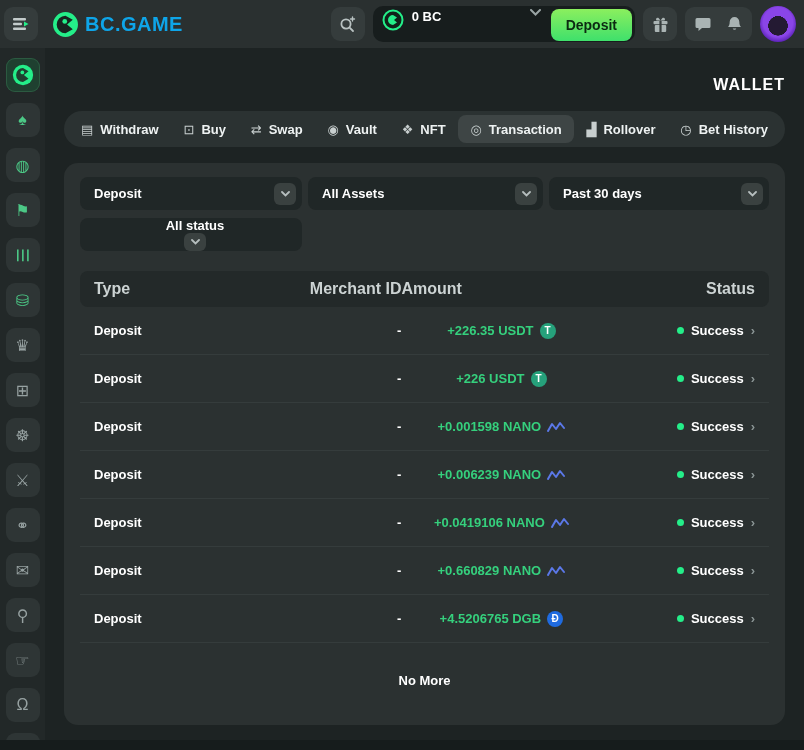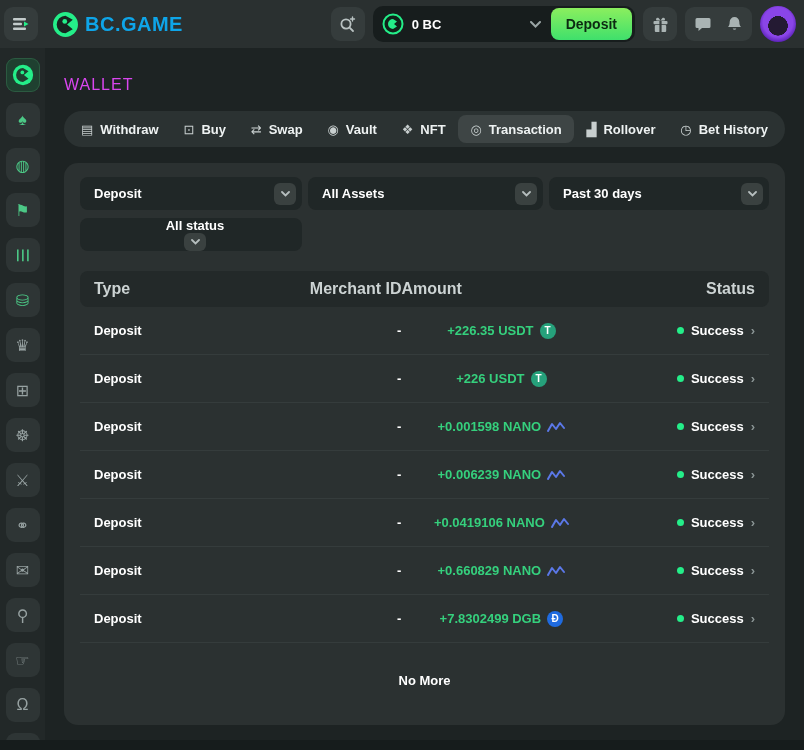--- a/index.html
+++ b/index.html
@@ -9,21 +9,21 @@
   
   .header { height:48px; background:#2a3030; display:flex; align-items:center;
     padding:0 8px 0 4px; gap:8px; position:relative; }
   .icon-btn { width:34px; height:34px; background:#353c3c; border-radius:9px;
     display:flex; align-items:center; justify-content:center; color:#aab4b4; flex:0 0 auto; cursor:pointer; }
   .logo-wrap { display:flex; align-items:center; gap:6px; margin-left:6px; }
   .logo-svg { width:27px; height:27px; }
   .logo-text { color:#0ea5e9; font-weight:bold; font-size:20px; letter-spacing:.5px; }
   .spacer { flex:1; }
   .balance-pill { height:36px; background:#171d1d; border-radius:10px; display:flex;
-    align-items:center; gap:8px; padding:3px 3px 3px 9px; }
+    align-items:flex-start; gap:8px; padding:3px 3px 3px 9px; }
   .balance-coin { width:22px; height:22px; }
   .balance-amt { color:#fff; font-weight:bold; font-size:13px; min-width:110px; }
   .pill-chev { color:#9aa5a5; margin-right:2px; display:flex; }
   .deposit-btn { height:32px; padding:0 15px; border-radius:8px; border:none; cursor:pointer;
     background:linear-gradient(180deg,#8bef5e,#3fe06c); color:#0c2a12; font-weight:bold;
     font-size:14px; font-family:inherit; }
   .duo-btn { height:34px; background:#353c3c; border-radius:9px; display:flex; align-items:center;
     padding:0 10px; gap:16px; color:#aab4b4; }
   .avatar { width:36px; height:36px; border-radius:50%; flex:0 0 auto; cursor:pointer;
     background:
@@ -35,21 +35,21 @@
     display:flex; flex-direction:column; align-items:center; padding-top:10px; gap:11px; }
   .side-btn { width:34px; height:34px; background:#2e3535; border-radius:9px; display:flex;
     align-items:center; justify-content:center; color:#97a2a2; font-size:16px; cursor:pointer; flex:0 0 auto; }
   .side-btn.green { color:#4cc886; }
   .side-btn.active { background:#1f4030; box-shadow:0 0 0 1px #2c5a41 inset; }
   .side-btn .glyph.rot90 { display:inline-block; transform:rotate(90deg); }
   .side-logo { width:24px; height:24px; }
 
   
   .main { margin-left:45px; padding:0 19px; }
-  .wallet-title { color:#d946ef; font-size:16px; font-weight:normal; letter-spacing:1px; margin-top:28px; }
+  .wallet-title { color:#ffffff; font-size:16px; font-weight:bold; letter-spacing:1px; margin-top:28px;text-align:right; }
 
   .tabbar { margin-top:17px; background:#2b3232; border-radius:18px; height:36px; display:flex;
     align-items:center; justify-content:space-between; padding:0 5px; }
   .tab { display:flex; align-items:center; gap:7px; color:#eef2f2; font-size:13px; font-weight:bold;
     height:28px; padding:0 12px; border-radius:8px; cursor:pointer; white-space:nowrap; }
   .tab .tg { color:#c7cece; font-weight:normal; font-size:13px; }
   .tab.active { background:#3e4545; }
 
   .panel { margin-top:16px; background:#2b3131; border-radius:14px; height:562px; padding:14px 16px; }
 
@@ -377,21 +377,21 @@
           <span class="c-status">
             <span class="dot"></span>
             <span>Success</span>
             <span class="chv">›</span>
           </span>
         </div>
         <div class="trow">
           <span class="c-type">Deposit</span>
           <span class="c-mid">-</span>
           <span class="c-amt">
-            <span>+7.8302499 DGB</span>
+            <span>+4.5206765 DGB</span>
             <span class="coin dgb">Ð</span>
           </span>
           <span class="c-status">
             <span class="dot"></span>
             <span>Success</span>
             <span class="chv">›</span>
           </span>
         </div>
       </div>
 

